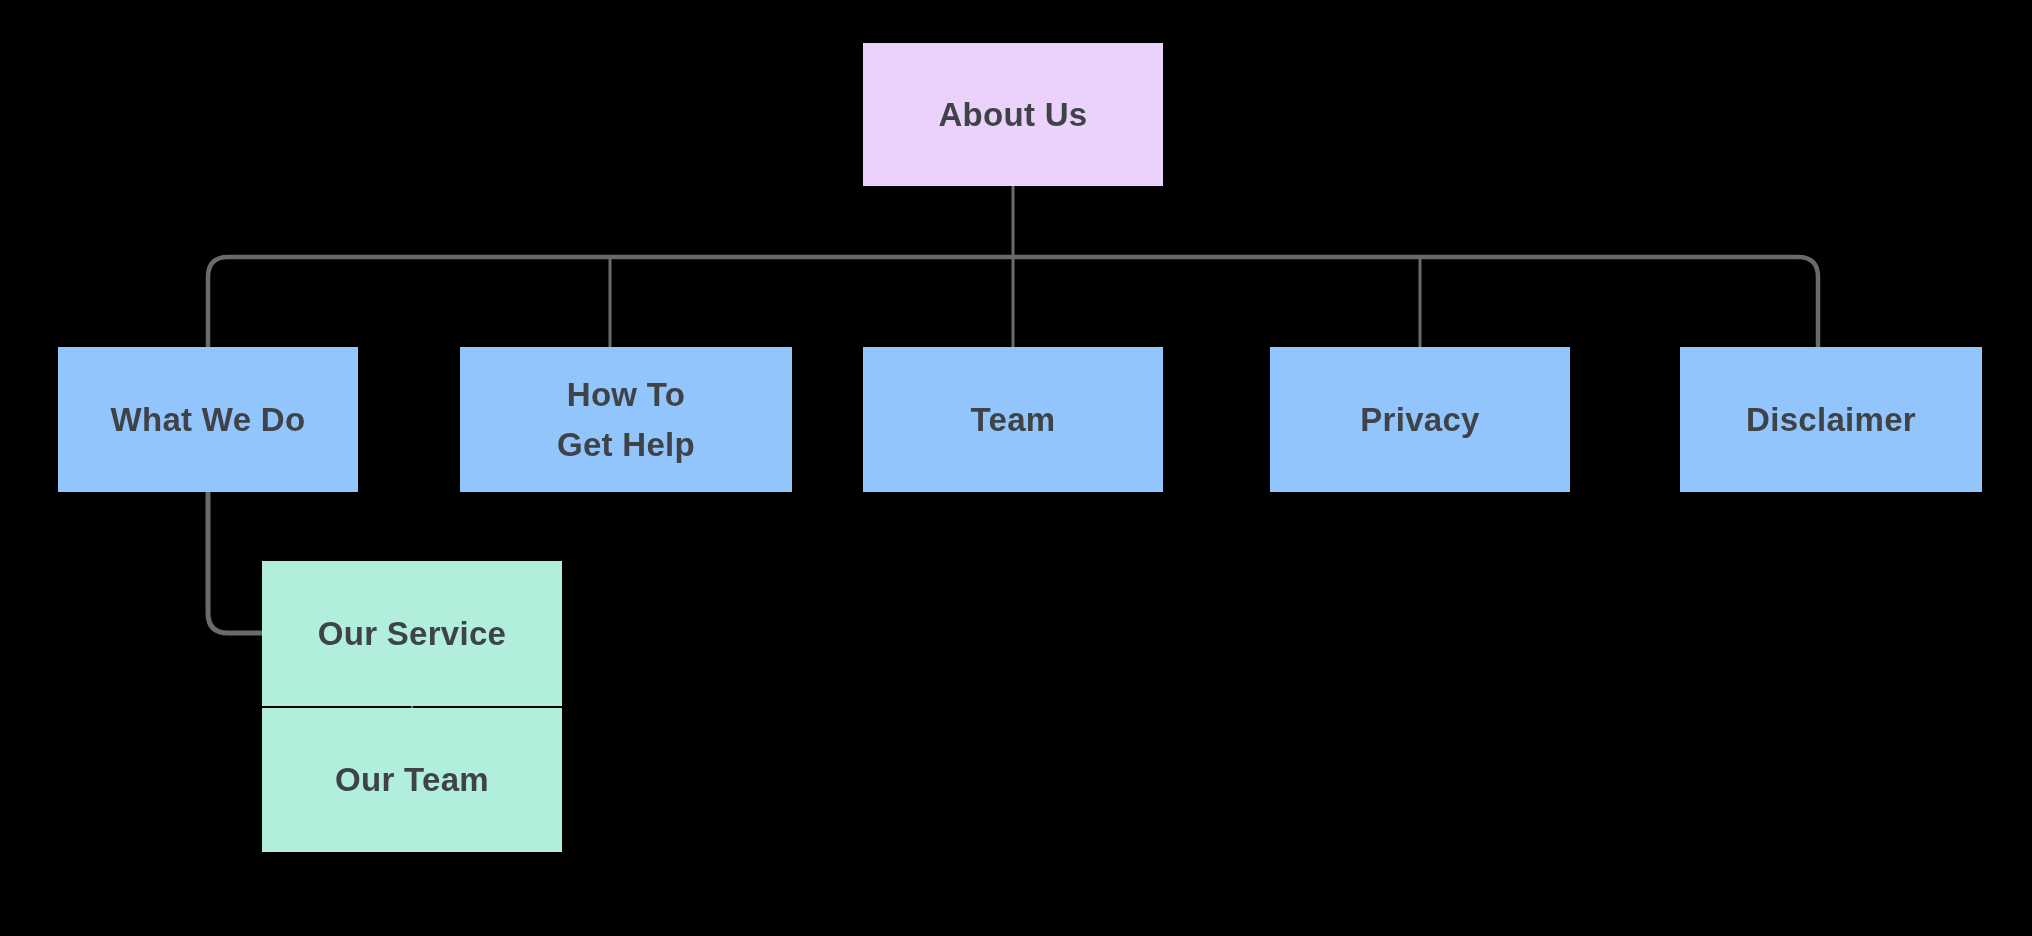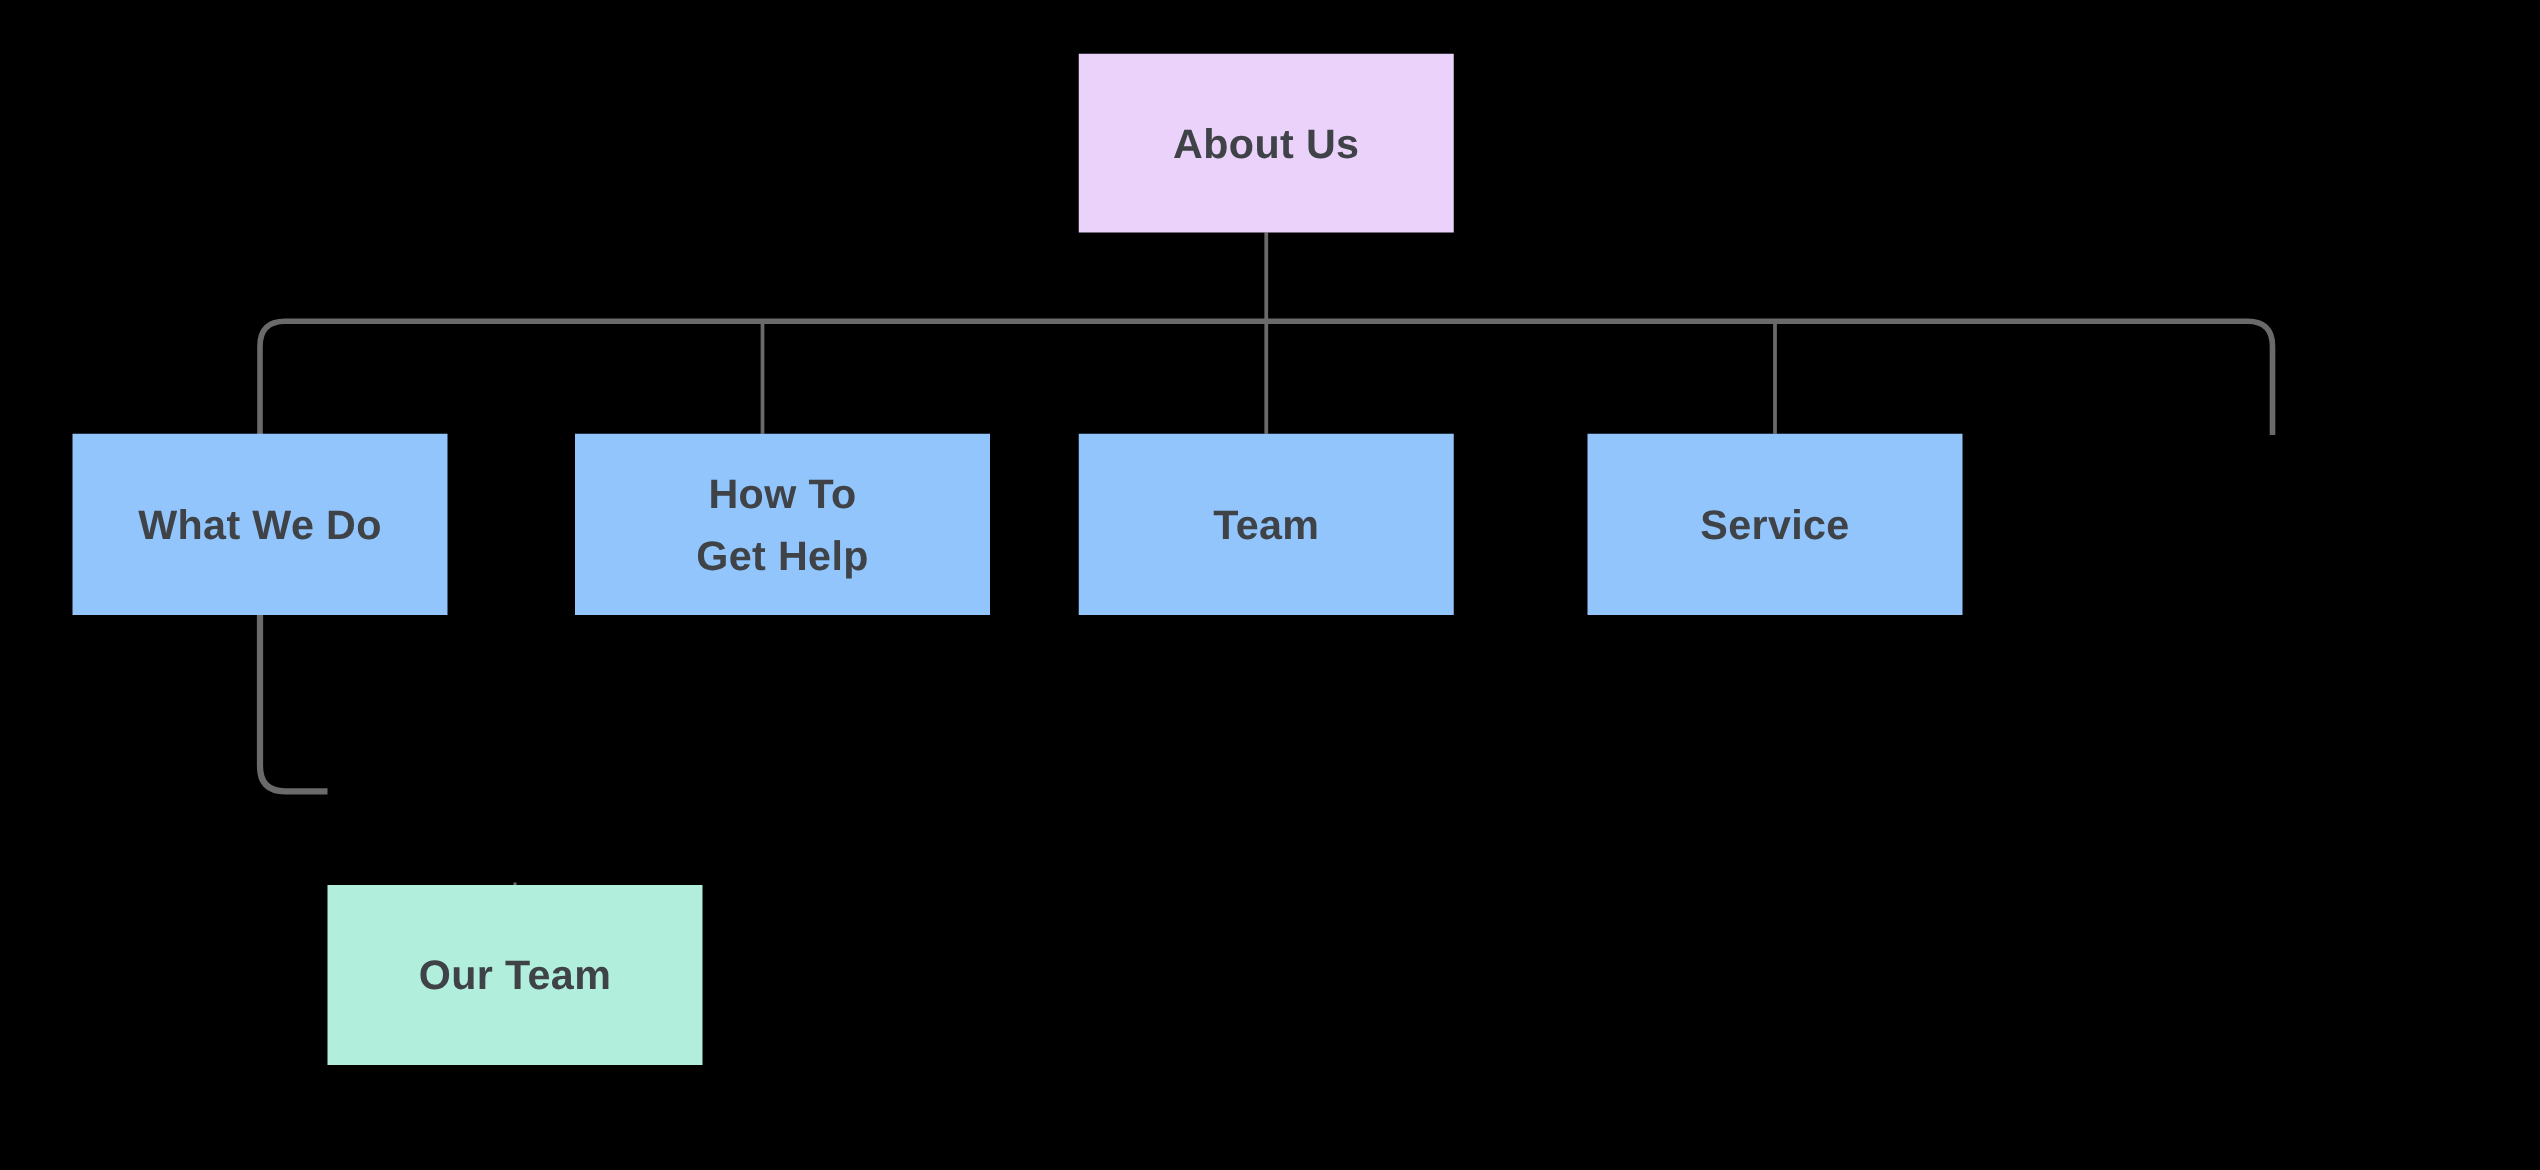--- a/index.html
+++ b/index.html
@@ -76,22 +76,28 @@
   <div class="node node-blue" style="left:460px; top:347px; width:332px; height:145px;">
     <span class="node-label">How To
 Get Help</span>
   </div>
 
   <div class="node node-blue" style="left:863px; top:347px; width:300px; height:145px;">
     <span class="node-label">Team</span>
   </div>
 
   <div class="node node-blue" style="left:1270px; top:347px; width:300px; height:145px;">
-    <span class="node-label">Service</span>
+    <span class="node-label">Privacy</span>
   </div>
 
+  <div class="node node-blue" style="left:1680px; top:347px; width:302px; height:145px;">
+    <span class="node-label">Disclaimer</span>
+  </div>
 
+  <div class="node node-mint" style="left:262px; top:561px; width:300px; height:145px;">
+    <span class="node-label">Our Service</span>
+  </div>
 
   <div class="node node-mint" style="left:262px; top:708px; width:300px; height:144px;">
     <span class="node-label">Our Team</span>
   </div>
 
 </div>
 
 </body></html>

